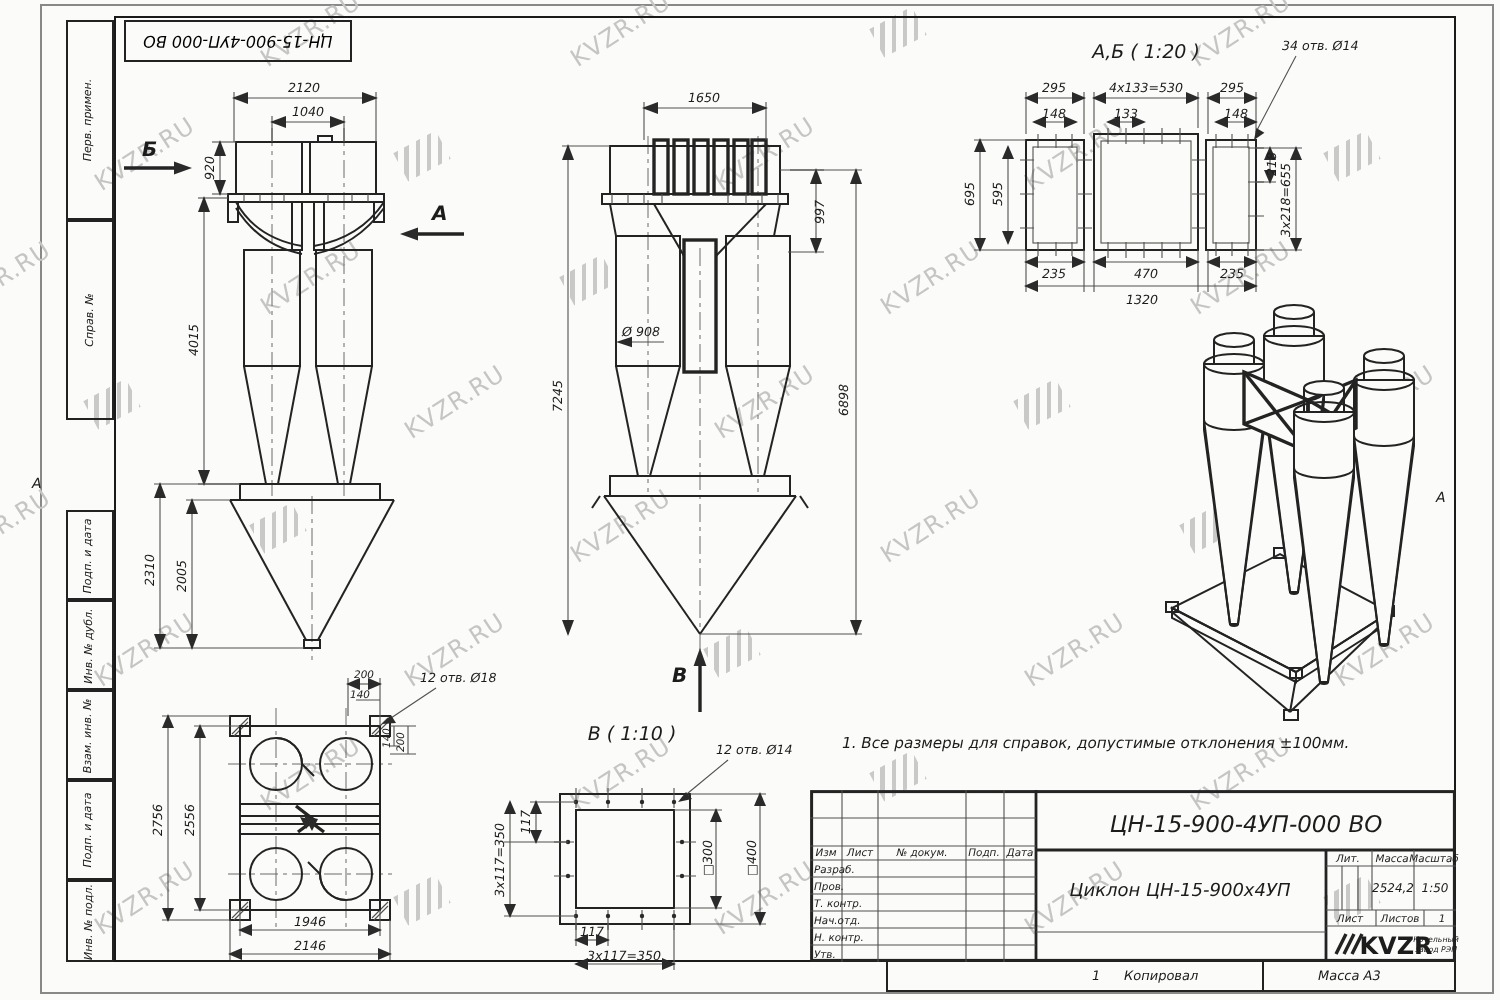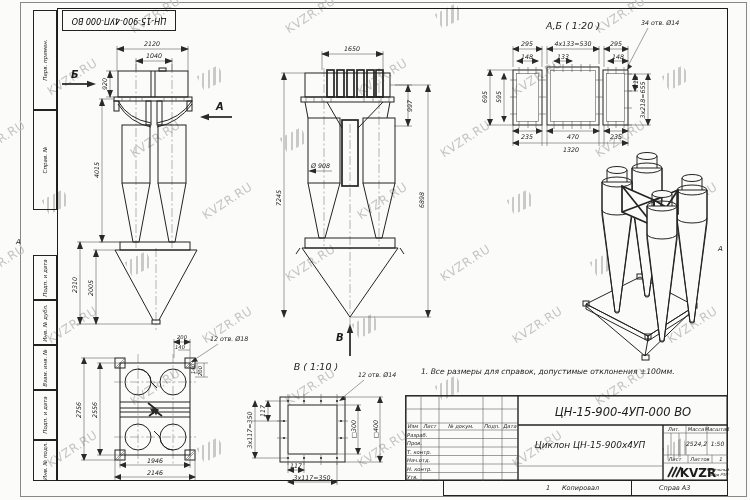--- a/index.html
+++ b/index.html
@@ -533,14 +533,14 @@
     <text x="293" y="82" text-anchor="middle" style="font-size:12px;font-weight:bold;font-style:normal">KVZR</text>
     <text x="313" y="76" text-anchor="middle" style="font-size:3.9px">Котельный</text>
     <text x="313" y="81" text-anchor="middle" style="font-size:3.9px">завод РЭП</text>
   </g>
 </svg>
 
 <div class="bstrip">
   <div class="vline"></div>
   <span style="left:102px">1</span>
   <span style="left:118px">Копировал</span>
-  <span style="left:215px">Справ А3</span>
+  <span style="left:215px">Масса А3</span>
 </div>
 
 </body></html>

